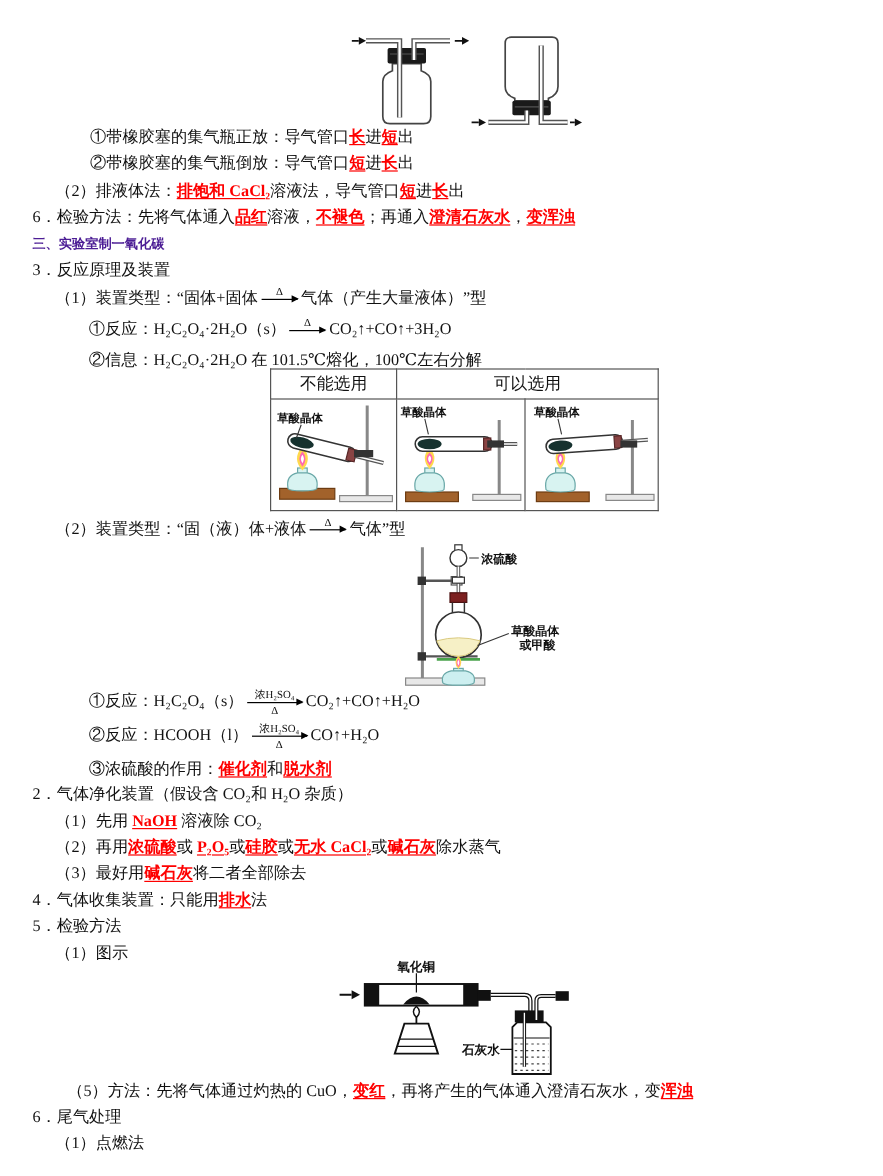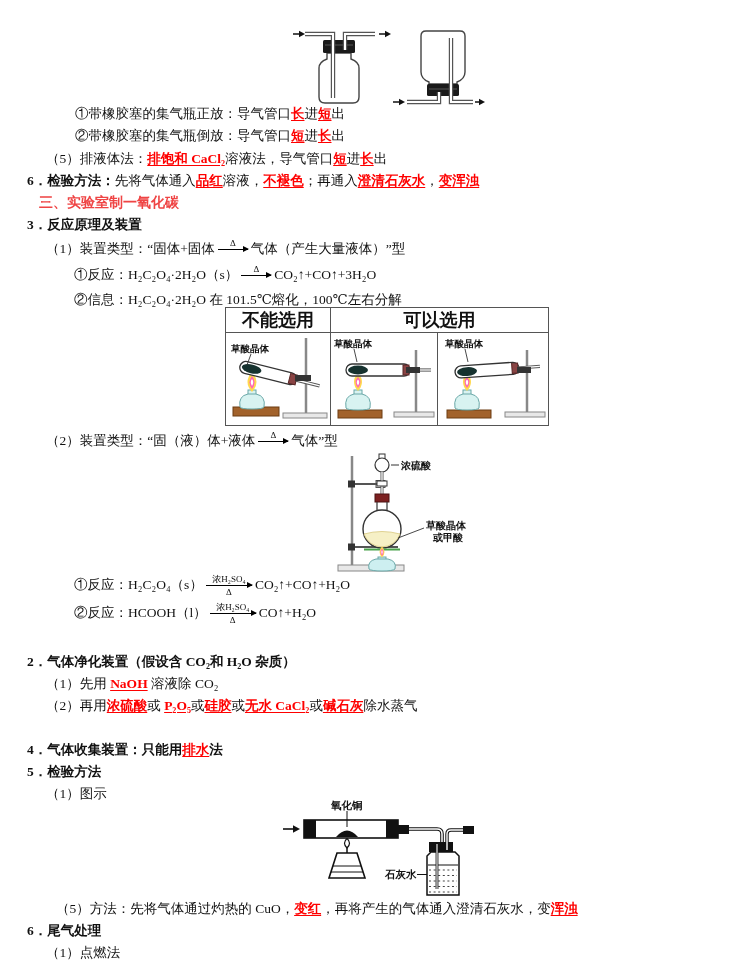--- a/index.html
+++ b/index.html
@@ -1,32 +1,32 @@
 <!DOCTYPE html>
 <html><head>
 <meta charset="utf-8">
 <style>
   html,body{margin:0;padding:0;background:#fff;}
   .page{position:relative;width:736px;height:980px;background:#fff;overflow:hidden;
         font-family:"Liberation Serif","DejaVu Serif",serif;font-size:13.5px;color:#111;}
   .ln{position:absolute;white-space:pre;line-height:20px;}
-  .b{font-weight:bold;}
+  .b{font-weight:normal;}
   .r{color:#fe0000;font-weight:bold;text-decoration:underline;text-decoration-thickness:1px;text-underline-offset:2px;}
-  .hblue{color:#ef4444;font-weight:bold;font-size:14px;margin-left:12px;}
+  .hblue{color:#4c1d95;font-weight:bold;font-size:11px;}
   
   .rxn{display:inline-flex;flex-direction:column;align-items:center;margin:0 3px;vertical-align:middle;}
   .rt,.rb{font-size:9px;line-height:10px;height:10px;white-space:nowrap;}
   .sh{position:relative;width:30px;height:0;border-top:1.3px solid #000;margin:1px 0;}
   .sh::after{content:"";position:absolute;right:-1px;top:-4.2px;width:0;height:0;
              border-left:6px solid #000;border-top:3.5px solid transparent;border-bottom:3.5px solid transparent;}
   .w46{width:46px;}
   
   .appt{position:absolute;left:225px;top:307px;border-collapse:collapse;}
   .appt th,.appt td{border:1.6px solid #555;}
-  .appt th{font-weight:bold;font-size:18px;height:24px;text-align:center;padding:0 8px;}
+  .appt th{font-weight:normal;font-size:14px;height:24px;text-align:center;padding:0 8px;}
   .appt td{padding:1px;vertical-align:bottom;}
   svg text{font-family:"Liberation Serif","DejaVu Serif",serif;fill:#111;}
   .dsvg{position:absolute;}
 </style>
 </head>
 <body>
 
 <div class="page">
 
   <svg class="dsvg" style="left:293px;top:26px" width="200" height="82" viewBox="0 0 200 82">
@@ -63,21 +63,21 @@
         <line x1="182" y1="76" x2="186" y2="76" stroke="#111" stroke-width="1.5"></line>
         <polygon points="186,72.8 192,76 186,79.2" fill="#111"></polygon>
       </g>
     </g>
   </svg>
 
   <div class="ln" style="left:75px;top:104px"><span>①带橡胶塞的集气瓶正放：导气管口</span><span class="r">长</span><span>进</span><span class="r">短</span><span>出</span></div>
 
   <div class="ln" style="left:75px;top:126px"><span>②带橡胶塞的集气瓶倒放：导气管口</span><span class="r">短</span><span>进</span><span class="r">长</span><span>出</span></div>
 
-  <div class="ln" style="left:46px;top:149px"><span>（5）排液体法：</span><span class="r">排饱和 CaCl₂</span><span>溶液法，导气管口</span><span class="r">短</span><span>进</span><span class="r">长</span><span>出</span></div>
+  <div class="ln" style="left:46px;top:149px"><span>（2）排液体法：</span><span class="r">排饱和 CaCl₂</span><span>溶液法，导气管口</span><span class="r">短</span><span>进</span><span class="r">长</span><span>出</span></div>
 
   <div class="ln" style="left:27px;top:171px"><span class="b">6．检验方法：</span><span>先将气体通入</span><span class="r">品红</span><span>溶液，</span><span class="r">不褪色</span><span>；再通入</span><span class="r">澄清石灰水</span><span>，</span><span class="r">变浑浊</span></div>
 
   <div class="ln" style="left:27px;top:193px"><span class="hblue">三、实验室制一氧化碳</span></div>
 
   <div class="ln" style="left:27px;top:215px"><span class="b">3．反应原理及装置</span></div>
 
   <div class="ln" style="left:46px;top:238px;height:26px"><span>（1）装置类型：“固体+固体</span><span class="rxn"><span class="rt">Δ</span><span class="sh"></span><span class="rb"></span></span><span>气体（产生大量液体）”型</span></div>
 
   <div class="ln" style="left:74px;top:264px;height:26px"><span>①反应：H₂C₂O₄·2H₂O（s）</span><span class="rxn"><span class="rt">Δ</span><span class="sh"></span><span class="rb"></span></span><span>CO₂↑+CO↑+3H₂O</span></div>
@@ -215,27 +215,29 @@
       <path d="M46 105.5 Q41 100 46 94.5 Q51 100 46 105.5 Z" fill="#ffd94d"></path>
       <path d="M46 104 Q43 100 46 96.5 Q49 100 46 104 Z" fill="#ff66b3"></path>
       <path d="M46 102.5 Q44.5 100 46 98 Q47.5 100 46 102.5 Z" fill="#fff"></path>
     </g>
   </svg>
 
   <div class="ln" style="left:74px;top:574px;height:28px"><span>①反应：H₂C₂O₄（s）</span><span class="rxn"><span class="rt">浓H₂SO₄</span><span class="sh w46"></span><span class="rb">Δ</span></span><span>CO₂↑+CO↑+H₂O</span></div>
 
   <div class="ln" style="left:74px;top:602px;height:28px"><span>②反应：HCOOH（l）</span><span class="rxn"><span class="rt">浓H₂SO₄</span><span class="sh w46"></span><span class="rb">Δ</span></span><span>CO↑+H₂O</span></div>
 
+  <div class="ln" style="left:74px;top:631px"><span>③浓硫酸的作用：</span><span class="r">催化剂</span><span>和</span><span class="r">脱水剂</span></div>
 
   <div class="ln" style="left:27px;top:652px"><span class="b">2．气体净化装置（假设含 CO₂和 H₂O 杂质）</span></div>
 
   <div class="ln" style="left:46px;top:674px"><span>（1）先用 </span><span class="r">NaOH</span><span> 溶液除 CO₂</span></div>
 
   <div class="ln" style="left:46px;top:696px"><span>（2）再用</span><span class="r">浓硫酸</span><span>或 </span><span class="r">P₂O₅</span><span>或</span><span class="r">硅胶</span><span>或</span><span class="r">无水 CaCl₂</span><span>或</span><span class="r">碱石灰</span><span>除水蒸气</span></div>
 
+  <div class="ln" style="left:46px;top:718px"><span>（3）最好用</span><span class="r">碱石灰</span><span>将二者全部除去</span></div>
 
   <div class="ln" style="left:27px;top:740px"><span class="b">4．气体收集装置：只能用</span><span class="r">排水</span><span class="b">法</span></div>
 
   <div class="ln" style="left:27px;top:762px"><span class="b">5．检验方法</span></div>
 
   <div class="ln" style="left:46px;top:784px"><span>（1）图示</span></div>
 
   <svg class="dsvg" style="left:281px;top:798px" width="195" height="102" viewBox="0 0 195 102">
     <g>
       <line x1="2" y1="31" x2="12" y2="31" stroke="#111" stroke-width="1.6"></line>

